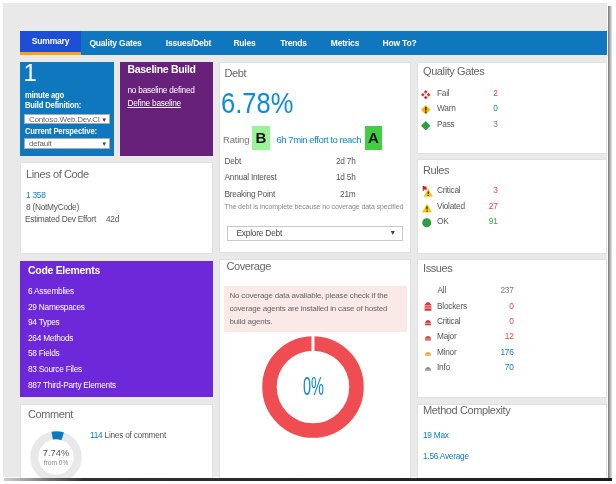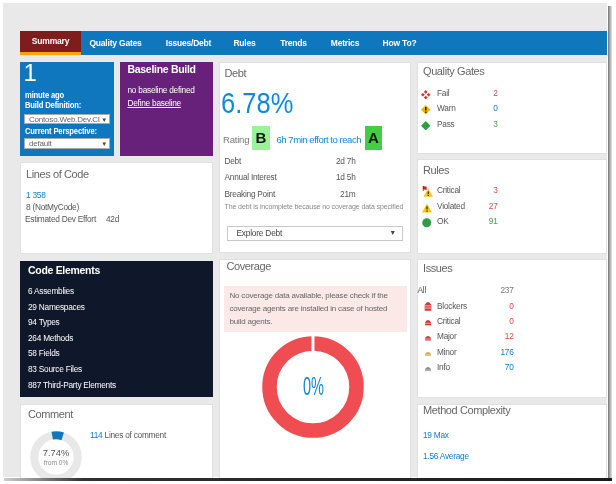--- a/index.html
+++ b/index.html
@@ -4,31 +4,31 @@
 <style>
   * { margin:0; padding:0; box-sizing:border-box; }
   html,body { width:616px; height:484px; background:#fff; font-family:"Liberation Sans", sans-serif; overflow:hidden; }
   #stage { position:relative; width:616px; height:484px; background:#fff; }
   #page { position:absolute; left:2.5px; top:3px; width:604.5px; height:474px; background:#E9E9E9; }
   #banner { position:absolute; left:2.5px; top:3px; width:604.5px; height:18.5px; background:#DCEAF8;
             font-size:8.1px; letter-spacing:-0.3px; color:#333; text-align:left; padding-left:15px; line-height:18px; white-space:nowrap; }
   #banner .lnk { color:#0F6CBD; }
   #nav { position:absolute; left:20px; top:31px; width:587px; height:24px; background:#0F77BE; }
   .tab { position:absolute; top:0; height:24px; color:#fff; font-size:8.5px; font-weight:bold; line-height:24px; text-align:center; white-space:nowrap; letter-spacing:-0.2px; }
-  #tab-summary { left:0; width:61px; background:#7f1d1d; border-bottom:3px solid #FFA006; line-height:21px; }
+  #tab-summary { left:0; width:61px; background:#1d4ed8; border-bottom:3px solid #FFA006; line-height:21px; }
   .card { position:absolute; background:#fff; border:1px solid #E0E0E0; }
   .ctitle { position:absolute; color:#666; font-size:11px; letter-spacing:-0.4px; white-space:nowrap; }
   .abs { position:absolute; white-space:nowrap; }
   .s9 { font-size:8.3px; letter-spacing:-0.25px; }
   .red { color:#EA4440; } .grn { color:#3FA33F; } .blu { color:#0C7BD0; } .gry { color:#777; }
   #bluecard { position:absolute; left:20px; top:62px; width:94px; height:93.5px; background:#0F77BE; color:#fff; }
   .selbox { position:absolute; left:4px; width:86px; height:10.5px; background:#ffffff; border:1px solid #aaa; color:#666; font-size:8px; letter-spacing:-0.2px; line-height:9.5px; padding:0 2px 0 4px; white-space:nowrap; }
   .selbox .car { position:absolute; right:2px; top:1px; font-size:6px; color:#444; }
   #purplecard { position:absolute; left:119.5px; top:62px; width:93px; height:93.5px; background:#68217A; color:#fff; }
-  #codecard { position:absolute; left:20px; top:261px; width:192.5px; height:136px; background:#0f172a; color:#fff; }
+  #codecard { position:absolute; left:20px; top:261px; width:192.5px; height:136px; background:#6d28d9; color:#fff; }
   #shadow-r { position:absolute; left:607.5px; top:6px; width:4.5px; height:472px;
      background:linear-gradient(90deg, rgba(75,75,75,0.78), rgba(160,160,160,0.25)); }
   #shadow-b { position:absolute; left:4px; top:477.5px; width:608px; height:3.5px;
      background:linear-gradient(90deg, rgba(90,90,90,0.3), rgba(20,20,20,0.88) 13%, rgba(8,8,8,0.92)); }
 </style>
 </head>
 <body>
 <div id="stage">
   <div id="page"></div>
   <div id="nav">
@@ -156,21 +156,21 @@
     <div class="abs s9 red" style="left:66px;top:40.7px;width:14px;text-align:right;">27</div>
     <svg class="abs" style="left:4.5px;top:58.3px;" width="9.5" height="9.5" viewBox="0 0 12 12">
         <circle cx="6" cy="6" r="5.7" fill="#2E9E44"></circle>
       </svg>
     <div class="abs s9" style="left:19.5px;top:56.2px;color:#555;">OK</div>
     <div class="abs s9 grn" style="left:66px;top:56.2px;width:14px;text-align:right;">91</div>
   </div>
 
   <div class="card" id="issuescard" style="left:416.5px;top:259px;width:190.5px;height:139px;">
     <div class="ctitle" style="left:5.5px;top:2px;">Issues</div>
-    <div class="abs s9" style="left:0;top:25.2px;color:#555;">All</div>
+    <div class="abs s9" style="left:20px;top:25.2px;color:#555;">All</div>
     <div class="abs s9 gry" style="left:76px;top:25.2px;width:20px;text-align:right;">237</div>
     <svg class="abs" style="left:5px;top:41.3px;" width="10" height="9.7" viewBox="0 0 11 13">
         <path d="M1 13 L1 5.5 Q5.5 -2.5 10 5.5 L10 13 Z" fill="#D93535"></path>
         <line x1="1" y1="6.5" x2="10" y2="6.5" stroke="#fff" stroke-width="0.9"></line>
         <line x1="1" y1="9.5" x2="10" y2="9.5" stroke="#fff" stroke-width="0.9"></line>
       </svg>
     <div class="abs s9" style="left:19.5px;top:40.6px;color:#555;">Blockers</div>
     <div class="abs s9 red" style="left:76px;top:40.6px;width:20px;text-align:right;">0</div>
     <svg class="abs" style="left:5px;top:58.3px;" width="10" height="7.3" viewBox="0 0 11 11">
         <path d="M1 11 L1 6.5 Q5.5 -0.5 10 6.5 L10 11 Z" fill="#D93535"></path>

